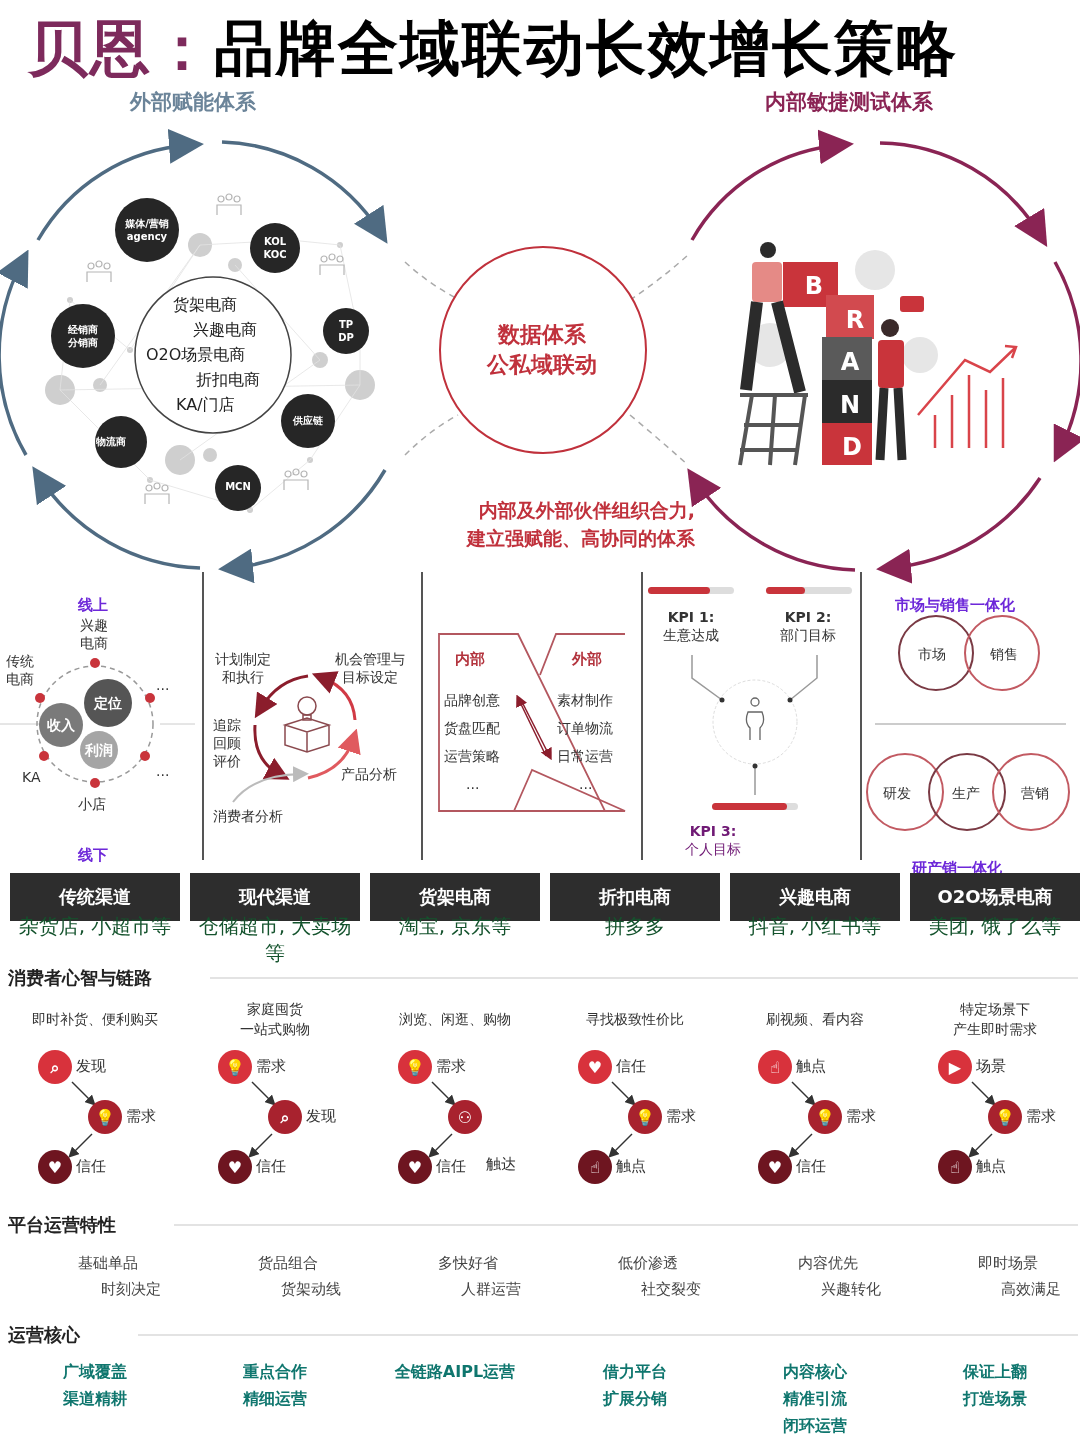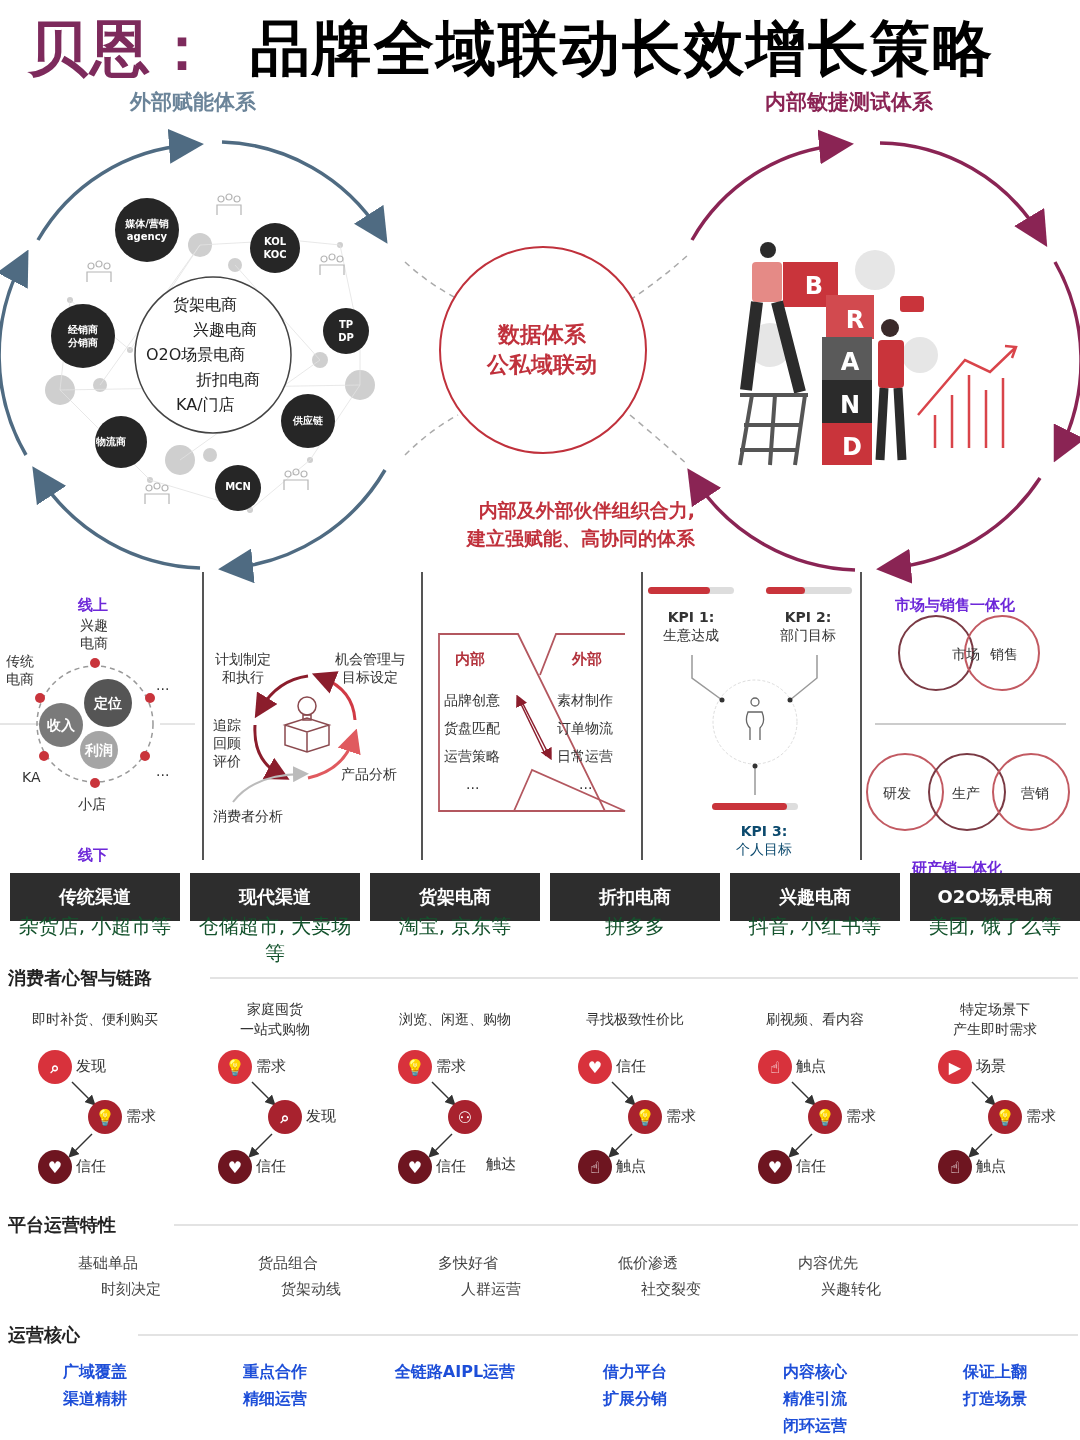--- a/index.html
+++ b/index.html
@@ -1,20 +1,20 @@
 <!DOCTYPE html>
 <html><head>
 <meta charset="utf-8">
 <style>
   * { box-sizing: border-box; margin: 0; padding: 0; }
   body { width: 1080px; height: 1440px; background: #ffffff; font-family: "DejaVu Sans", "Liberation Sans", sans-serif; color: #333; position: relative; overflow: hidden; }
   .abs { position: absolute; }
   .title { left: 28px; top: 8px; font-size: 60px; font-weight: 900; letter-spacing: 2px; white-space: nowrap; line-height: 80px; }
   .title .brand { color: #7d2a5c; }
-  .title .main { color: #000; margin-left: 36px; }
+  .title .main { color: #000; }
   .subhead { font-size: 21px; font-weight: bold; }
   .sub-left { left: 130px; top: 88px; color: #6b8499; }
   .sub-right { left: 765px; top: 88px; color: #8a2454; }
   svg { position: absolute; overflow: visible; }
   .center-list { left: 138px; top: 292px; width: 150px; font-size: 16px; color: #222; line-height: 25px; }
   .center-list div { white-space: nowrap; }
   .data-circle-text { left: 452px; top: 320px; width: 180px; text-align: center; color: #c0313c; font-size: 22px; font-weight: bold; line-height: 30px; }
   .partner-text { left: 395px; top: 496px; width: 300px; text-align: right; color: #c0313c; font-size: 19px; font-weight: bold; line-height: 28px; }
   .vdiv { width: 2px; background: #555; top: 572px; height: 288px; }
   .small { font-size: 14px; color: #333; line-height: 18px; }
@@ -22,21 +22,21 @@
   .chan-row { left: 10px; top: 873px; width: 1070px; display: flex; gap: 10px; }
   .chan { width: 170px; height: 48px; background: #2d2d2d; color: #fff; font-weight: bold; font-size: 18px; display: flex; align-items: center; justify-content: center; }
   .grid6 { left: 10px; width: 1070px; display: flex; gap: 10px; }
   .grid6 > div { width: 170px; text-align: center; }
   .section-h { left: 8px; font-size: 18px; font-weight: 900; color: #222; display: flex; align-items: center; width: 1070px; gap: 48px; }
   .section-h .line { flex: 1; height: 2px; background: #e3e3e3; margin-left: 10px; }
   .flow { width: 170px; height: 160px; position: relative; }
   .flow .ic { position: absolute; width: 34px; height: 34px; border-radius: 50%; display: flex; align-items: center; justify-content: center; color: #fff; font-size: 16px; font-weight: bold; }
   .flow .lb { position: absolute; font-size: 15px; color: #333; white-space: nowrap; }
   .ops-feature { font-size: 15px; color: #444; line-height: 26px; text-align: left; }
-  .core { font-size: 16px; font-weight: bold; color: #1d4ed8; line-height: 27px; text-align: center; }
+  .core { font-size: 16px; font-weight: bold; color: #0f766e; line-height: 27px; text-align: center; }
 </style>
 </head>
 <body>
 
 <div class="abs title">
   <span class="brand">贝恩：</span><span class="main">品牌全域联动长效增长策略</span>
 </div>
 <div class="abs subhead sub-left">外部赋能体系</div>
 <div class="abs subhead sub-right">内部敏捷测试体系</div>
 
@@ -345,35 +345,35 @@
     </g>
 </svg>
 <div class="abs" style="left:658px;top:608px;width:66px;text-align:center;font-size:14px;color:#333;line-height:18px">
     <div style="font-weight:bold">KPI 1:</div>
     <div>生意达成</div>
   </div>
 <div class="abs" style="left:775px;top:608px;width:66px;text-align:center;font-size:14px;color:#333;line-height:18px">
     <div style="font-weight:bold">KPI 2:</div>
     <div>部门目标</div>
   </div>
-<div class="abs" style="left:731px;top:822px;width:66px;text-align:center;font-size:14px;color:#0c4a6e;line-height:18px">
+<div class="abs" style="left:680px;top:822px;width:66px;text-align:center;font-size:14px;color:#701a75;line-height:18px">
     <div style="font-weight:bold">KPI 3:</div>
     <div>个人目标</div>
   </div>
 
 <svg width="220" height="290" style="left:861px;top:570px">
   <circle cx="75" cy="83" r="37" fill="none" stroke="#7a3a44" stroke-width="2"></circle>
   <circle cx="141" cy="83" r="37" fill="none" stroke="#c25a62" stroke-width="2"></circle>
   <line x1="14" y1="154" x2="205" y2="154" stroke="#bbb" stroke-width="1.5"></line>
   <circle cx="44" cy="222" r="38" fill="none" stroke="#c25a62" stroke-width="2"></circle>
   <circle cx="106" cy="222" r="38" fill="none" stroke="#7a3a44" stroke-width="2"></circle>
   <circle cx="170" cy="222" r="38" fill="none" stroke="#c25a62" stroke-width="2"></circle>
 </svg>
 <div class="abs bold-sm" style="left:895px;top:582px">市场与销售一体化</div>
-<div class="abs small" style="left:952px;top:645px">市场</div>
+<div class="abs small" style="left:918px;top:645px">市场</div>
 <div class="abs small" style="left:990px;top:645px">销售</div>
 <div class="abs small" style="left:883px;top:784px">研发</div>
 <div class="abs small" style="left:952px;top:784px">生产</div>
 <div class="abs small" style="left:1021px;top:784px">营销</div>
 <div class="abs bold-sm" style="left:912px;top:845px">研产销一体化</div>
 
 <div class="abs chan-row">
   <div class="chan">传统渠道</div>
   <div class="chan">现代渠道</div>
   <div class="chan">货架电商</div>
@@ -540,20 +540,24 @@
       <div style="padding-left:72px">人群运营</div>
     </div>
   <div class="ops-feature">
       <div style="padding-left:26px">低价渗透</div>
       <div style="padding-left:72px">社交裂变</div>
     </div>
   <div class="ops-feature">
       <div style="padding-left:26px">内容优先</div>
       <div style="padding-left:72px">兴趣转化</div>
     </div>
+  <div class="ops-feature">
+      <div style="padding-left:26px">即时场景</div>
+      <div style="padding-left:72px">高效满足</div>
+    </div>
 </div>
 
 <div class="abs section-h" style="top:1323px">
   <span>运营核心</span>
     <span class="line"></span>
 </div>
 <div class="abs grid6" style="top:1358px">
   <div class="core">
       <div>广域覆盖</div>
       <div>渠道精耕</div>

